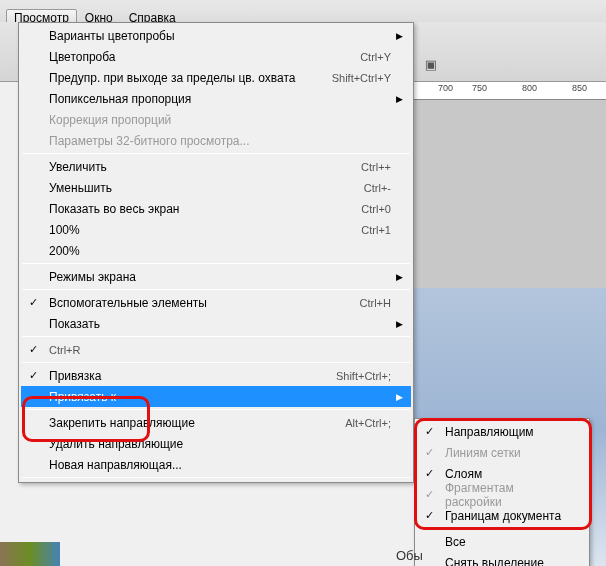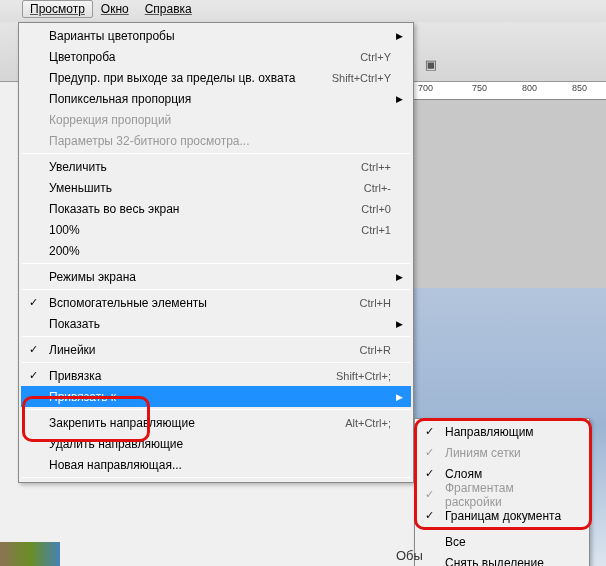--- a/index.html
+++ b/index.html
@@ -1,17 +1,17 @@
 <!DOCTYPE html>
 <html><head>
 <meta charset="utf-8">
 <style>
 * { margin: 0; padding: 0; box-sizing: border-box; font-family: Tahoma, Arial, sans-serif; font-size: 12px; }
 body { background: #f0f0f0; width: 606px; height: 566px; overflow: hidden; position: relative; }
-.menubar { background: linear-gradient(#e8e8e8,#d8d8d8); height: 37px; display: flex; align-items: flex-start; padding: 0 22px; border-bottom: 1px solid #aaa; }
+.menubar { background: linear-gradient(#e8e8e8,#d8d8d8); height: 37px; display: flex; align-items: center; padding: 0 6px; border-bottom: 1px solid #aaa; }
 .menubar-item { padding: 2px 8px; cursor: default; }
 .menubar-item.active { background: linear-gradient(#f5f5f5,#e0e0e0); border: 1px solid #999; border-radius: 2px; padding: 1px 7px; }
 .menubar-item span { text-decoration: underline; text-decoration-color: #555; }
 .dropdown { position: absolute; top: 22px; left: 18px; width: 396px; background: #f0f0f0; border: 1px solid #8a8a8a; box-shadow: 2px 2px 4px rgba(0,0,0,0.25); padding: 2px; }
 .mi { display: flex; align-items: center; height: 21px; padding: 0 20px 0 28px; position: relative; cursor: default; }
 .mi.dis { color: #999; }
 .mi.hl { background: #1e90ff; color: #fff; }
 .mi .lbl { flex: 1; }
 .mi .sc { color: #555; font-size: 11px; }
 .mi .chk { position: absolute; left: 8px; font-size: 11px; }
@@ -36,21 +36,21 @@
 <div class="menubar">
   <div class="menubar-item active"><span>Просмотр</span></div>
   <div class="menubar-item"><span>Окно</span></div>
   <div class="menubar-item"><span>Справка</span></div>
 </div>
 
 <div class="toolbar-area"></div>
 <div class="cam-icon">▣</div>
 
 <div class="ruler-h">
-  <span class="tick" style="left:4px">700</span>
+  <span class="tick" style="left:24px">700</span>
   <span class="tick" style="left:58px">750</span>
   <span class="tick" style="left:108px">800</span>
   <span class="tick" style="left:158px">850</span>
 </div>
 <div class="canvas-bg"></div>
 <div class="canvas-img"></div>
 
 <div class="dropdown">
   <div class="mi">
       <span class="lbl">Варианты цветопробы</span>
@@ -105,21 +105,20 @@
       <span class="lbl">Вспомогательные элементы</span>
       <span class="sc">Ctrl+H</span>
     </div>
   <div class="mi">
       <span class="lbl">Показать</span>
       <span class="arr">▶</span>
     </div>
   <div class="sep"></div>
   <div class="mi">
       <span class="chk">✓</span>
-      <span class="lbl">Линейки</span>
       <span class="sc">Ctrl+R</span>
     </div>
   <div class="sep"></div>
   <div class="mi">
       <span class="chk">✓</span>
       <span class="lbl">Привязка</span>
       <span class="sc">Shift+Ctrl+;</span>
     </div>
   <div class="mi hl">
       <span class="lbl">Привязать к</span>

